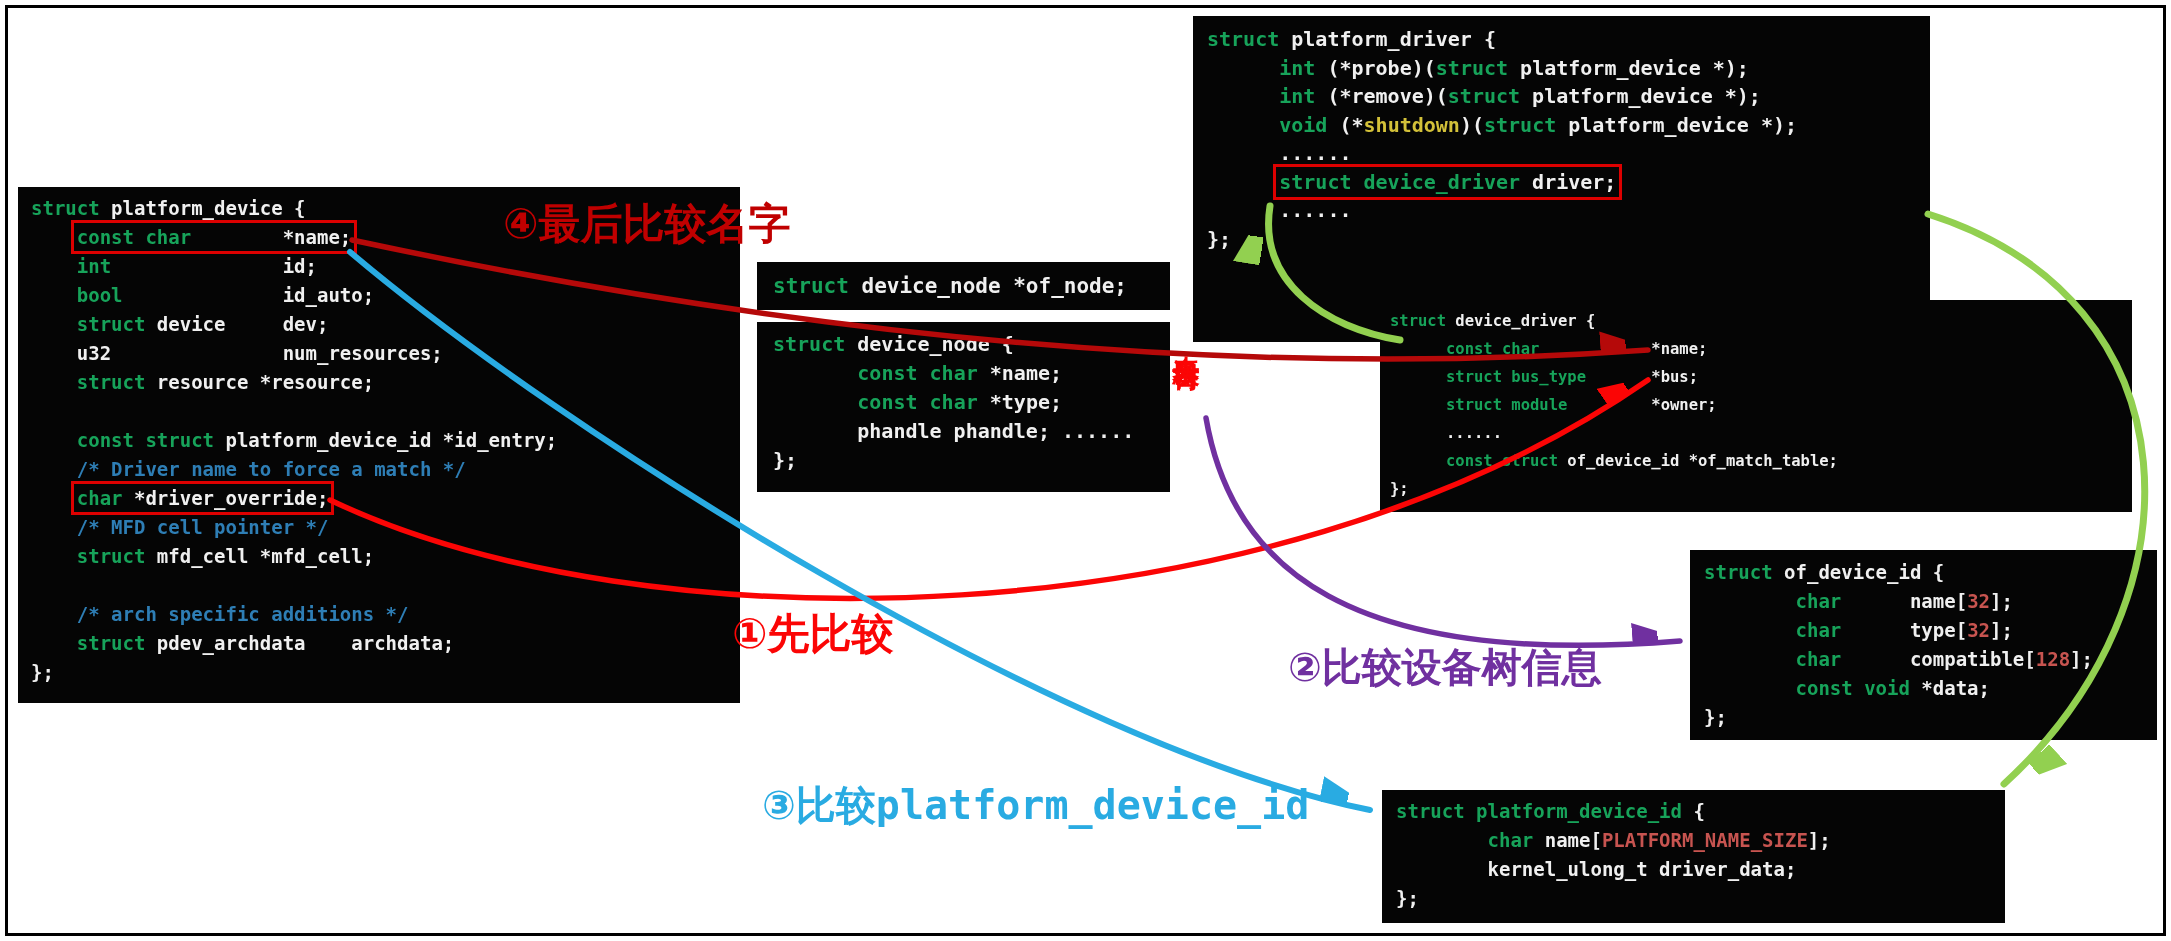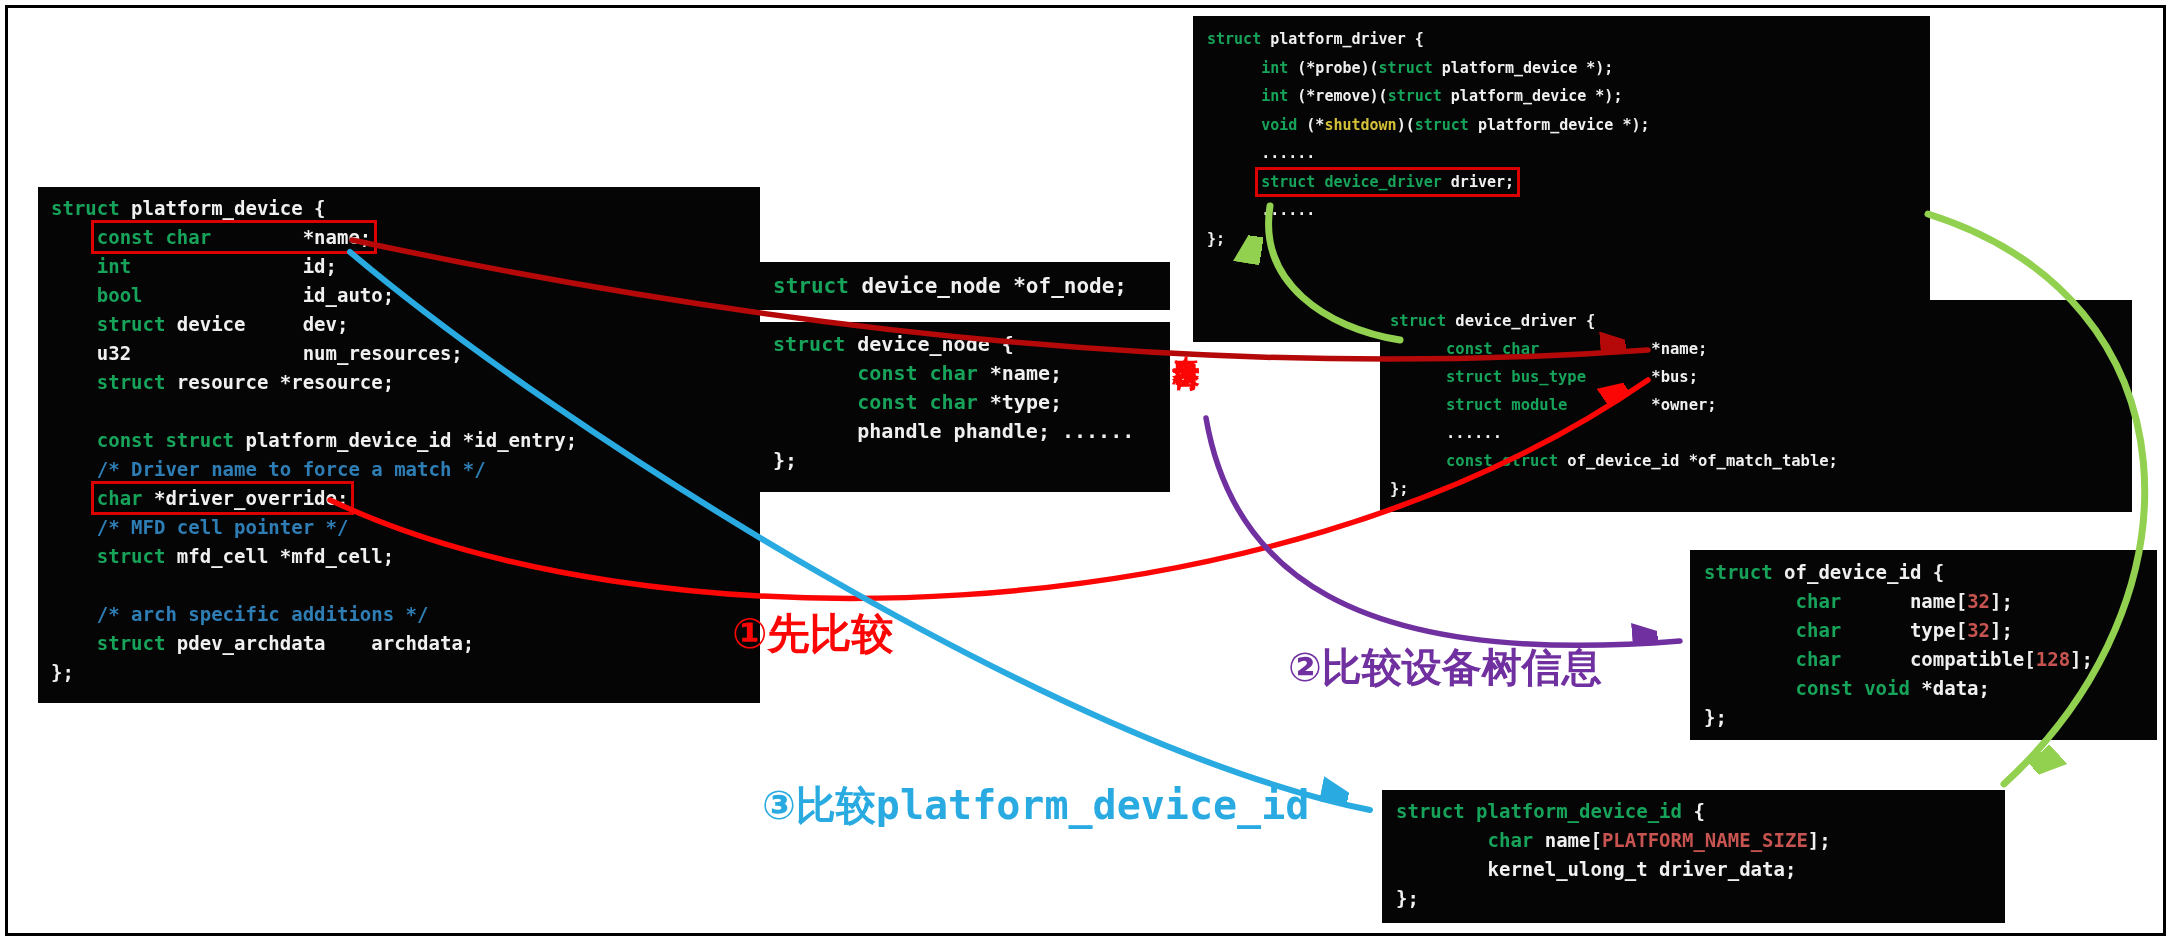--- a/index.html
+++ b/index.html
@@ -20,24 +20,24 @@
     z-index:2; box-sizing:border-box;
   }
   .code .ln{white-space:pre; }
   .kw{color:var(--keyword,#17a35a);}
   .tx{color:var(--plain,#f0f0f0);}
   .cm{color:var(--comment,#2e7eb5);}
   .num{color:var(--number,#c75450);}
   .yl{color:var(--yellow,#d3c139);}
   .rbox{outline:3px solid var(--box_red,#dd0000); outline-offset:3px;}
   
-  #blk-platform-device {left:18px;  top:187px; width:722px; height:516px; font-size:19px; line-height:29px; padding:7px 0 0 13px;margin-left:20px;}
+  #blk-platform-device {left:18px;  top:187px; width:722px; height:516px; font-size:19px; line-height:29px; padding:7px 0 0 13px;}
   #blk-of-node         {left:757px; top:262px; width:413px; height:48px;  font-size:21px; line-height:30px; padding:9px 0 0 16px;}
   #blk-device-node     {left:757px; top:322px; width:413px; height:170px; font-size:20px; line-height:29px; padding:8px 0 0 16px;}
-  #blk-platform-driver {left:1193px;top:16px;  width:737px; height:326px; font-size:15px; line-height:28.5px; padding:9px 0 0 14px;}
+  #blk-platform-driver {left:1193px;top:16px;  width:737px; height:326px; font-size:20px; line-height:28.5px; padding:9px 0 0 14px;}
   #blk-device-driver   {left:1380px;top:300px; width:752px; height:212px; font-size:15.5px;line-height:28px; padding:7px 8px 0 10px;}
   #blk-of-device-id    {left:1690px;top:550px; width:467px; height:190px; font-size:19px; line-height:29px; padding:8px 0 0 14px;}
   #blk-platform-device-id{left:1382px;top:790px;width:623px;height:133px; font-size:19px; line-height:29px; padding:7px 0 0 14px;}
   
   .ann{position:absolute; font-weight:bold; z-index:20; white-space:nowrap;}
   #ann-4{left:503px; top:196px; font-size:42px; color:var(--ann_darkred,#c00000);}
   #ann-1{left:732px; top:606px; font-size:42px; color:var(--ann_red,#fb0505);}
   #ann-2{left:1288px;top:640px; font-size:40px; color:var(--ann_purple,#7030a0);}
   #ann-3{left:762px; top:778px; font-size:40px; color:var(--ann_cyan,#29abe2);
          font-family:"DejaVu Sans Mono","DejaVu Sans",monospace;}
@@ -138,17 +138,18 @@
     </defs>
 
     <path d="M352,240 Q1060,392 1648,350" fill="none" stroke-width="5.5" stroke-linecap="round" marker-end="url(#mk-darkred)" stroke="#b50909"></path>
     <path d="M330,500 C640,648 1265,645 1648,380" fill="none" stroke-width="5.5" stroke-linecap="round" marker-end="url(#mk-red)" stroke="#fb0505"></path>
     <path d="M350,252 C560,430 1060,748 1370,810" fill="none" stroke-width="6" stroke-linecap="round" marker-end="url(#mk-blue)" stroke="#29abe2"></path>
     <path d="M1206,418 C1232,568 1348,668 1680,641" fill="none" stroke-width="5.5" stroke-linecap="round" marker-end="url(#mk-purple)" stroke="#7030a0"></path>
     <path d="M1400,340 C1325,328 1258,282 1270,206" fill="none" stroke-width="7" stroke-linecap="round" marker-end="url(#mk-green)" stroke="#92d050"></path>
     <path d="M1928,214 C2200,300 2205,600 2004,784" fill="none" stroke-width="7" stroke-linecap="round" marker-end="url(#mk-green)" stroke="#92d050"></path>
   </svg>
 
+  <div class="ann" id="ann-4">④最后比较名字</div>
   <div class="ann" id="ann-1">①先比较</div>
   <div class="ann" id="ann-2">②比较设备树信息</div>
   <div class="ann" id="ann-3">③比较platform_device_id</div>
   <div class="ann" id="ann-vert">来自设备树</div>
 </div>
 
 </body></html>

